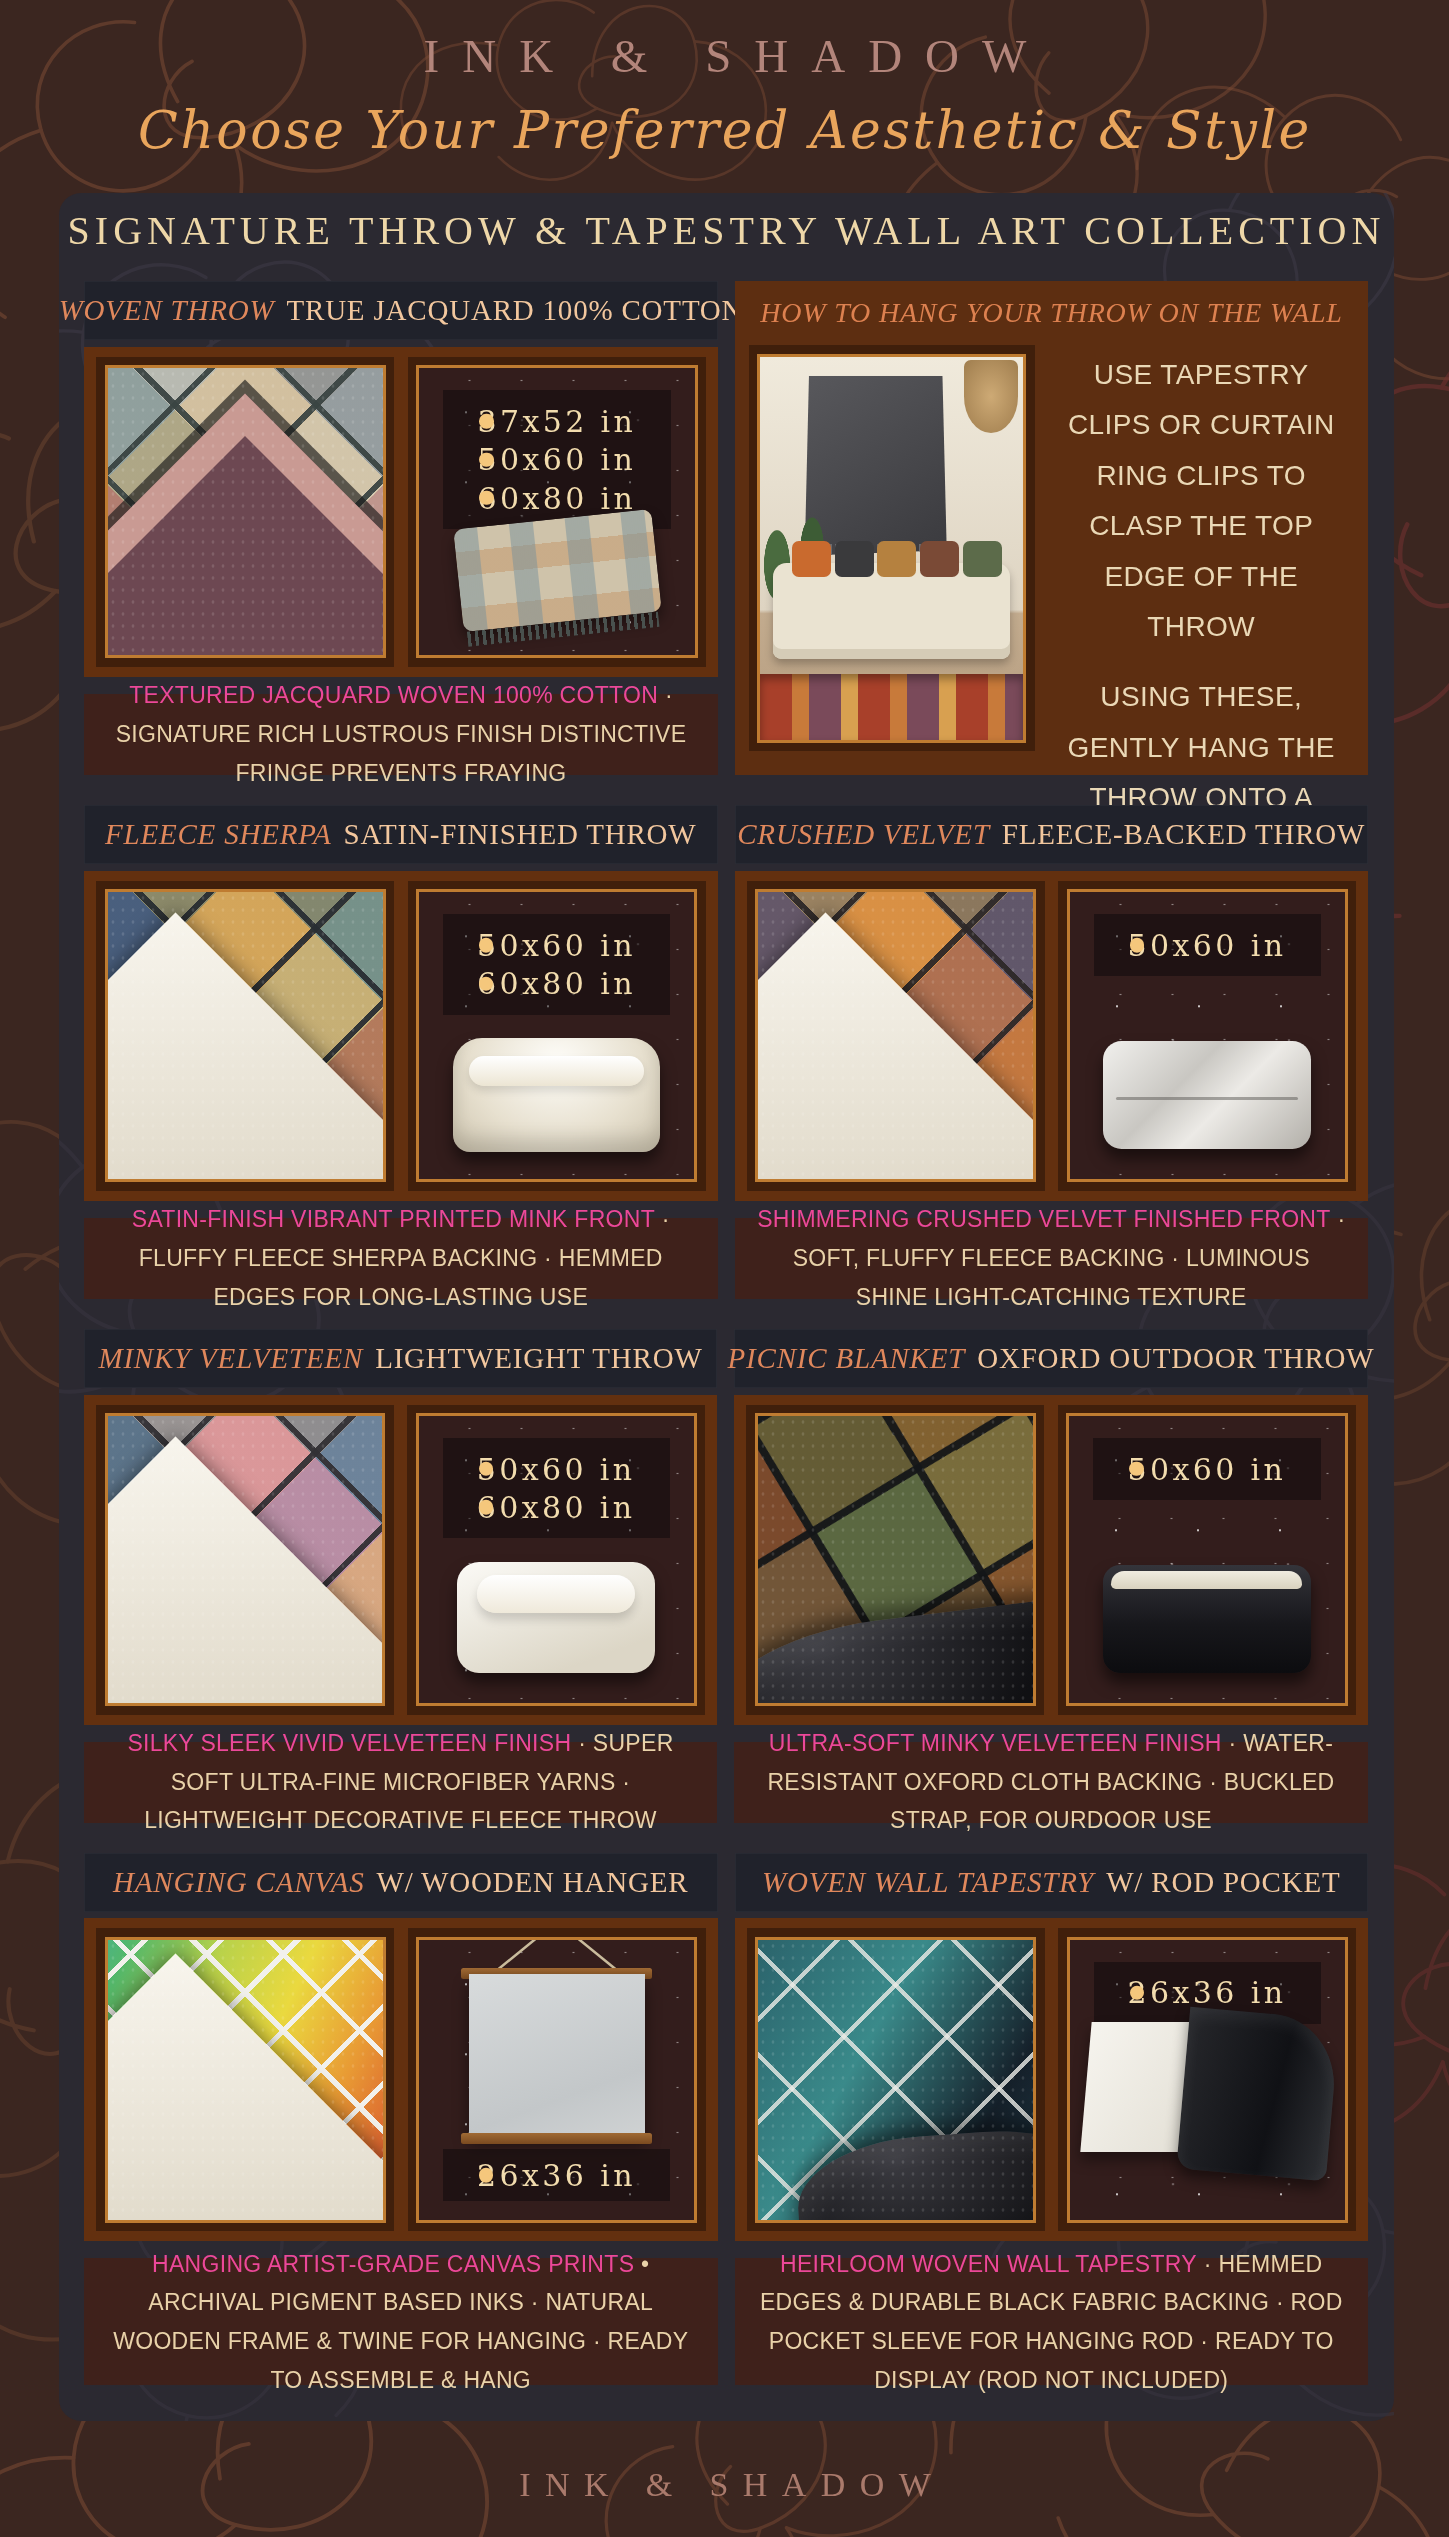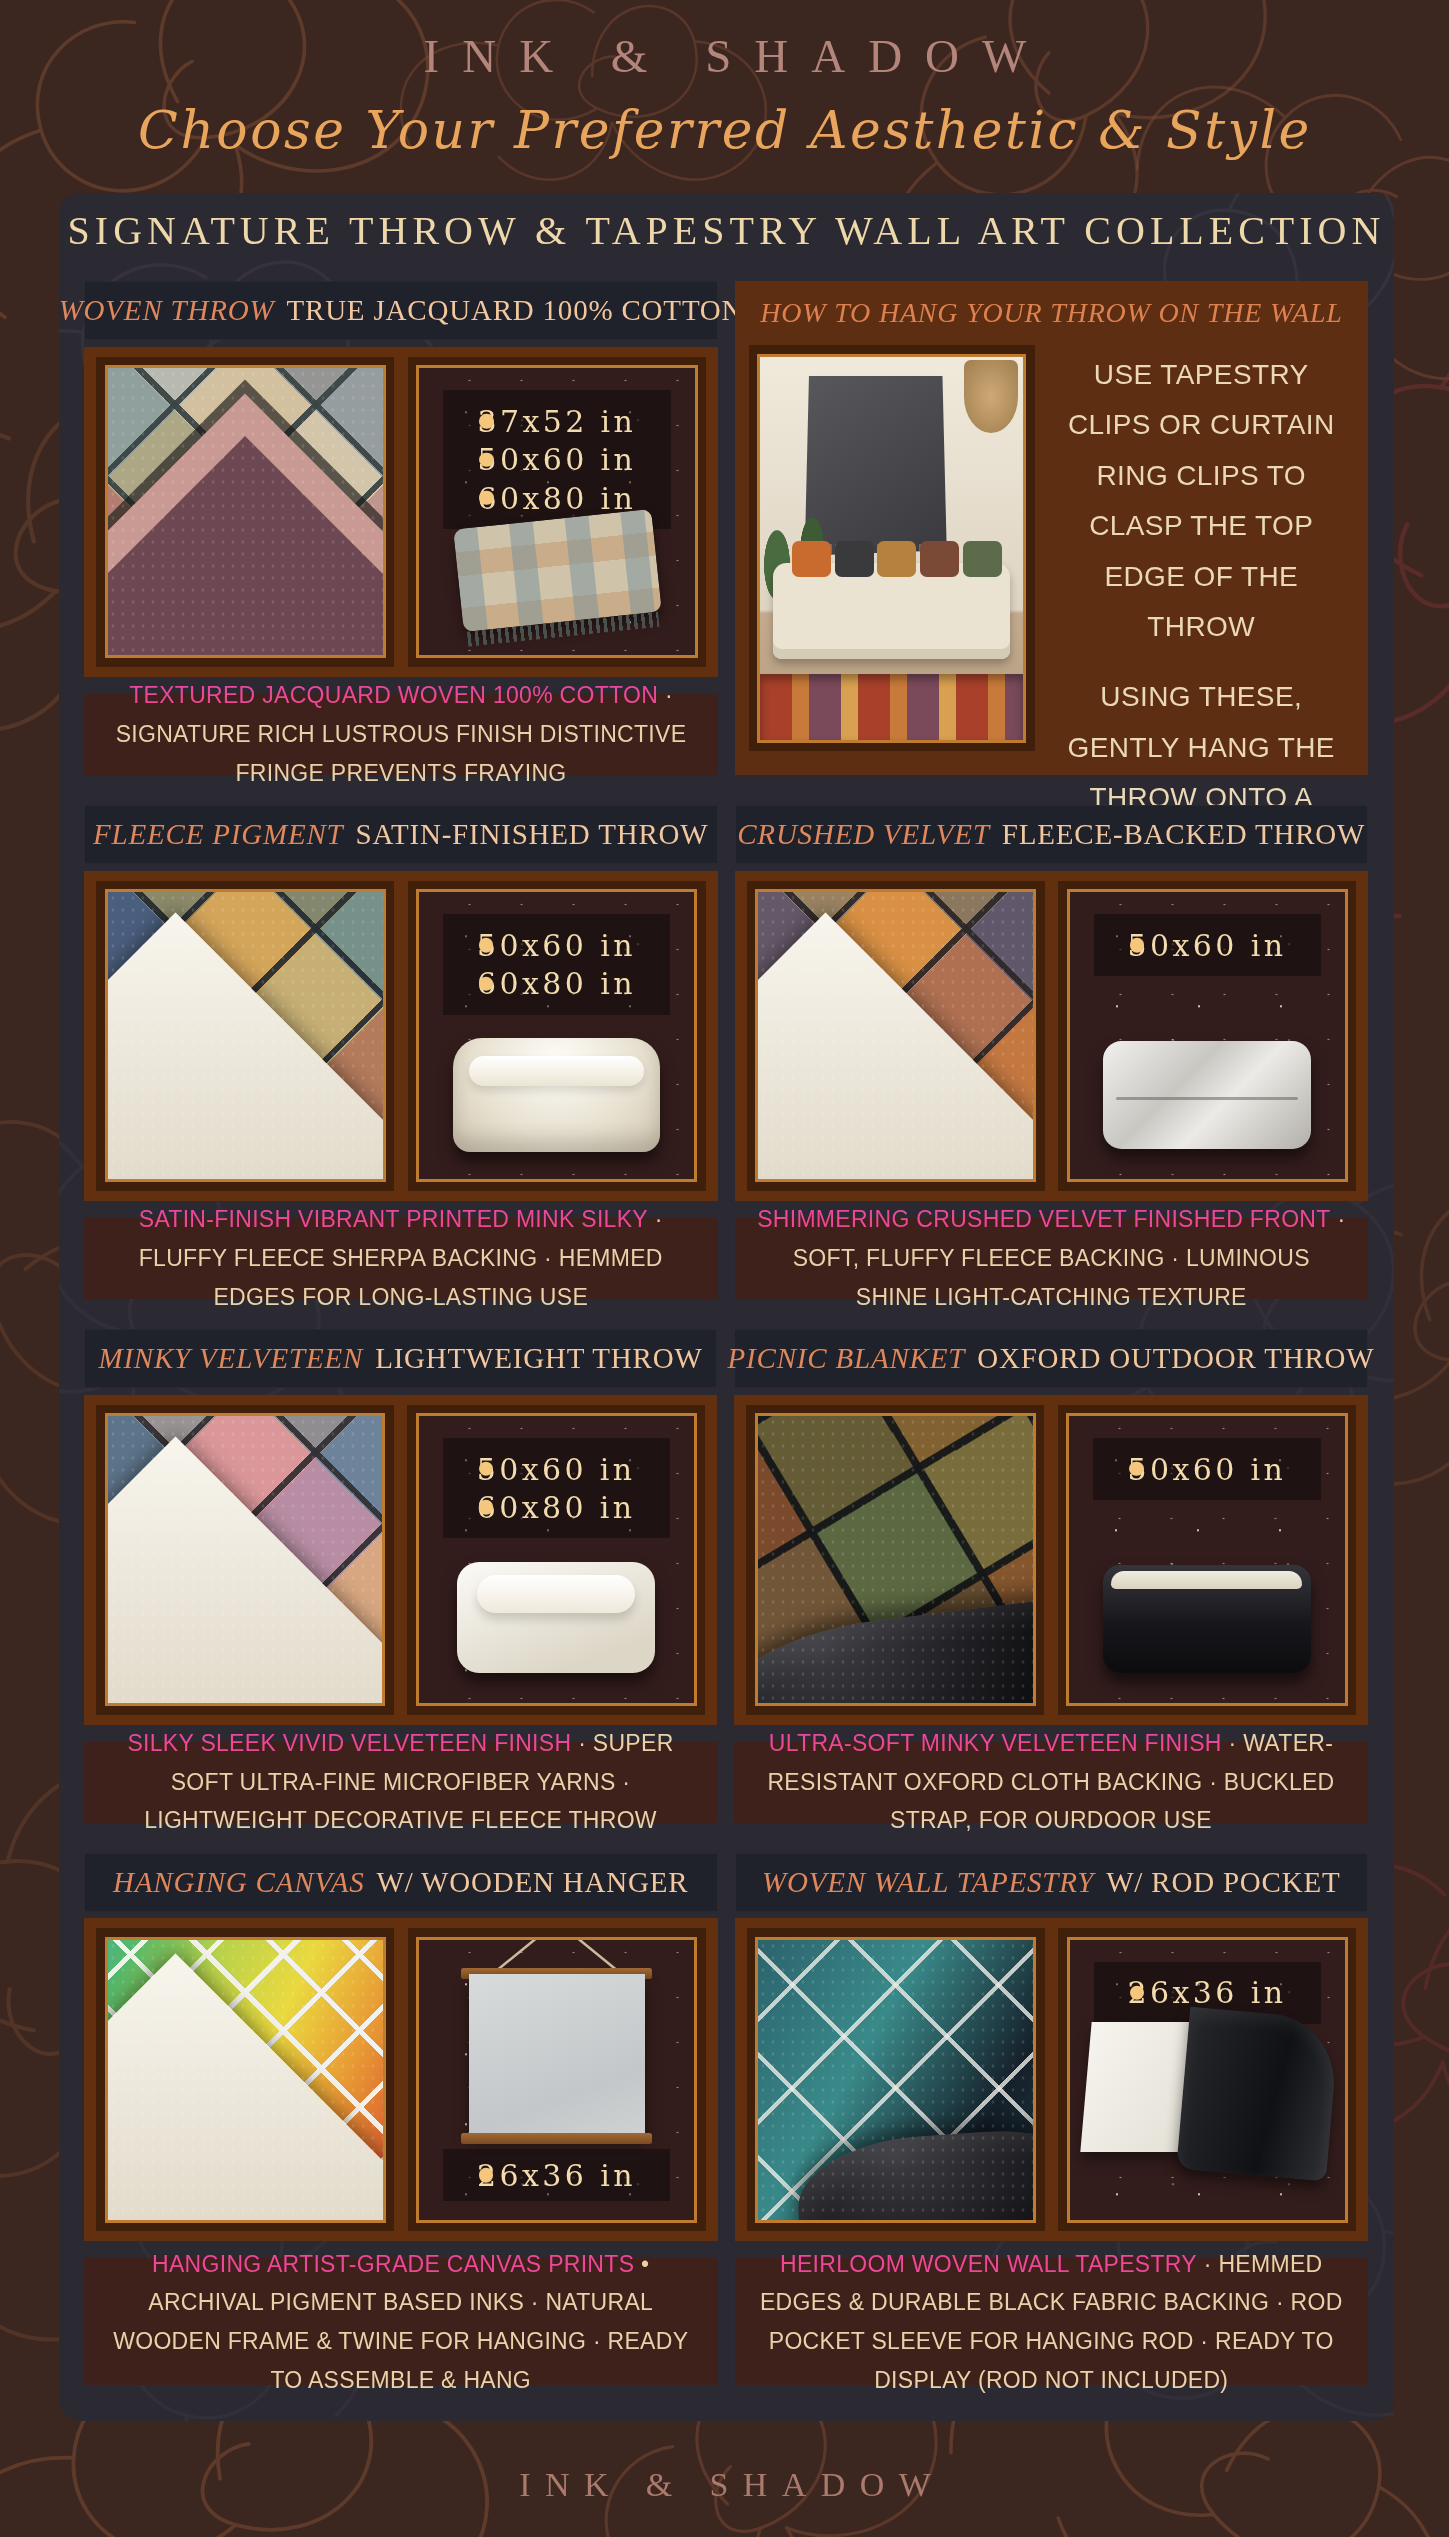--- a/index.html
+++ b/index.html
@@ -283,21 +283,21 @@
                 </div>
               </div>
             </div>
           </div>
         </section>
       </div>
 
       <div class="row">
         <section class="card">
           <div class="card-title">
-            <em>FLEECE PIGMENT</em>
+            <em>FLEECE SHERPA</em>
             <span>SATIN-FINISHED THROW</span>
           </div>
           <div class="card-body">
             <div class="frame">
               <div class="frame-inner">
                 <div class="art a3">
                   <div class="weave"></div>
                   <div class="fold-white"></div>
                 </div>
               </div>
@@ -310,21 +310,21 @@
                     <li>60x80 in</li>
                   </ul>
                   <div class="b-area">
                       <div class="b-sherpa"></div>
                     </div>
                 </div>
               </div>
             </div>
           </div>
           <div class="card-desc">
-            <p><strong>SATIN-FINISH VIBRANT PRINTED MINK SILKY</strong><span>· FLUFFY FLEECE SHERPA BACKING  · HEMMED EDGES FOR LONG-LASTING USE</span></p>
+            <p><strong>SATIN-FINISH VIBRANT PRINTED MINK FRONT</strong><span>· FLUFFY FLEECE SHERPA BACKING  · HEMMED EDGES FOR LONG-LASTING USE</span></p>
           </div>
         </section>
 
         <section class="card">
           <div class="card-title">
             <em>CRUSHED VELVET</em>
             <span>FLEECE-BACKED THROW</span>
           </div>
           <div class="card-body">
             <div class="frame">

